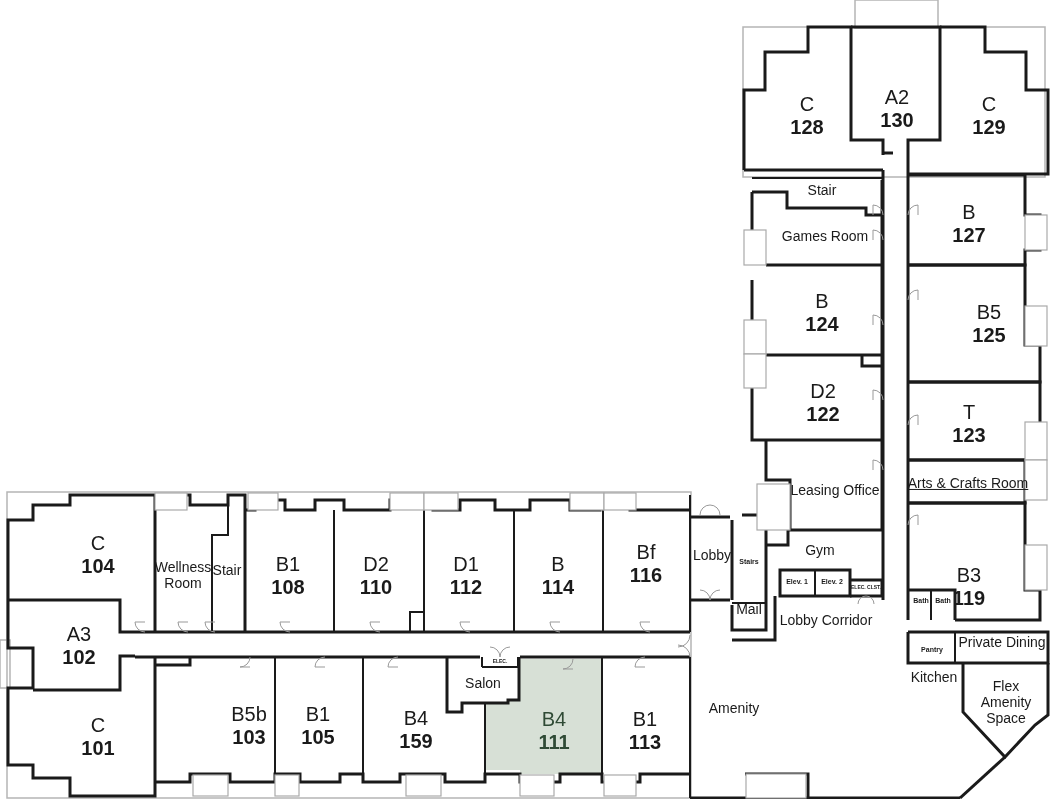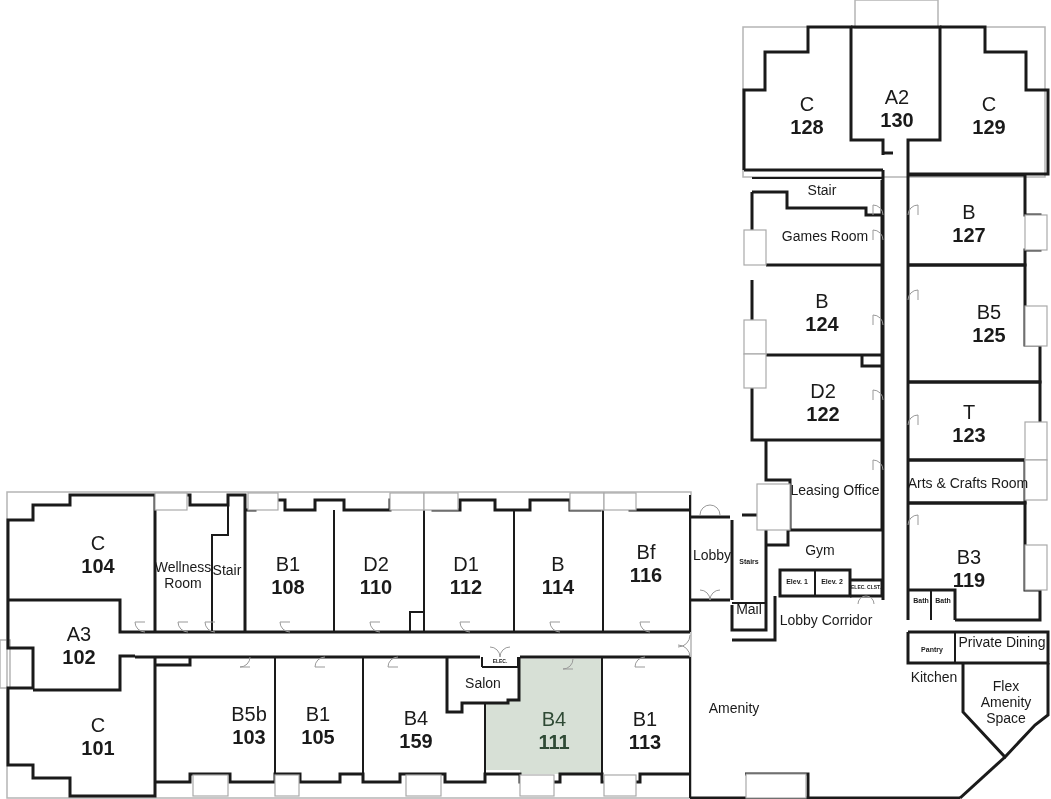--- a/index.html
+++ b/index.html
@@ -246,41 +246,41 @@
       <span class="num">125</span>
     </div>
   <div class="lbl" style="left:823px;top:403px;">
       <span class="type">D2</span>
       <span class="num">122</span>
     </div>
   <div class="lbl" style="left:969px;top:424px;">
       <span class="type">T</span>
       <span class="num">123</span>
     </div>
-  <div class="lbl" style="left:969px;top:569px;">
+  <div class="lbl" style="left:969px;top:587px;">
       <span class="type">B3</span>
       <span class="num">119</span>
     </div>
 
   <div class="room" style="left:183px;top:575px;white-space:pre;">Wellness
 Room</div>
   <div class="room" style="left:227px;top:570px;">Stair</div>
   <div class="room" style="left:483px;top:683px;">Salon</div>
   <div class="room xs" style="left:500px;top:662px;">ELEC.</div>
   <div class="room" style="left:712px;top:555px;">Lobby</div>
   <div class="room sm" style="left:749px;top:562px;">Stairs</div>
   <div class="room" style="left:820px;top:550px;">Gym</div>
   <div class="room sm" style="left:797px;top:582px;">Elev. 1</div>
   <div class="room sm" style="left:832px;top:582px;">Elev. 2</div>
   <div class="room xs" style="left:866px;top:588px;">ELEC. CLST.</div>
   <div class="room" style="left:749px;top:609px;">Mail</div>
   <div class="room" style="left:826px;top:620px;">Lobby Corridor</div>
   <div class="room" style="left:734px;top:708px;">Amenity</div>
   <div class="room" style="left:835px;top:490px;">Leasing Office</div>
-  <div class="room" style="left:968px;top:483px;">Arts &amp; Crafts Room</div>
+  <div class="room" style="left:968px;top:483px;text-decoration:underline;">Arts &amp; Crafts Room</div>
   <div class="room" style="left:825px;top:236px;">Games Room</div>
   <div class="room" style="left:822px;top:190px;">Stair</div>
   <div class="room sm" style="left:921px;top:601px;">Bath</div>
   <div class="room sm" style="left:943px;top:601px;">Bath</div>
   <div class="room sm" style="left:932px;top:650px;">Pantry</div>
   <div class="room" style="left:1002px;top:642px;">Private Dining</div>
   <div class="room" style="left:934px;top:677px;">Kitchen</div>
   <div class="room" style="left:1006px;top:702px;white-space:pre;">Flex
 Amenity
 Space</div>

